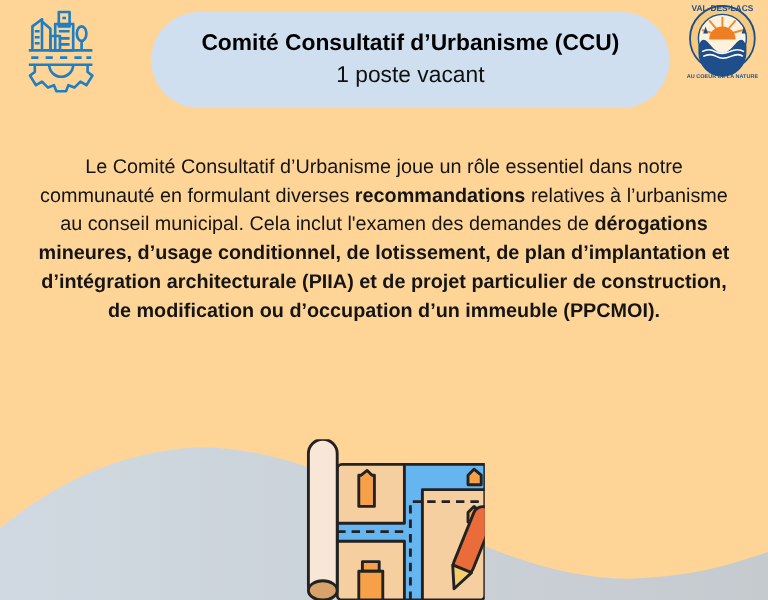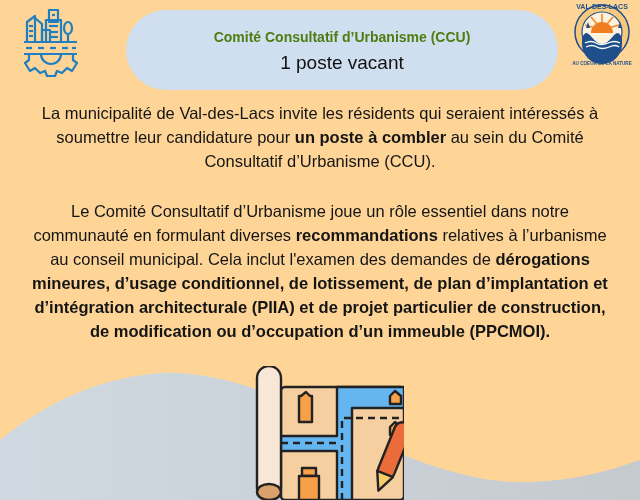--- a/index.html
+++ b/index.html
@@ -10,21 +10,21 @@
       color: #111;
     }
     .bg-wave { position: absolute; left: 0; top: 0; width: 640px; height: 500px; z-index: 0; }
     .city-icon { position: absolute; left: 22px; top: 6px; width: 58px; height: 72px; z-index: 2; }
     .town-logo { position: absolute; left: 564px; top: 0px; width: 76px; height: 68px; z-index: 2; }
     .title-pill {
       position: absolute; left: 126px; top: 10px; width: 432px; height: 80px;
       background: #cfdff0; border-radius: 40px; z-index: 2;
       display: flex; flex-direction: column; align-items: center; justify-content: center;
     }
-    .title-main { font-weight: bold; font-size: 14px; line-height: 26px; color: #4d7c0f; }
+    .title-main { font-weight: bold; font-size: 19px; line-height: 26px; color: #000000; }
     .title-sub { font-size: 19px; line-height: 26px; color: #111; }
     .content { position: absolute; left: 0; top: 101px; width: 640px; z-index: 2; text-align: center; }
     .para { font-size: 16.5px; line-height: 24px; margin: 0 auto; color: #151515; }
     .para1 { width: 600px; }
     .para2 { width: 590px; margin-top: 26px; }
     .para b { font-weight: bold; }
     .illustration { position: absolute; left: 254px; top: 366px; width: 150px; height: 134px; z-index: 2; }
   </style>
 </head>
 <body>
@@ -83,21 +83,20 @@
   <text x="38" y="9" font-size="7" font-weight="bold" text-anchor="middle" fill="#1f4f8a" font-family="Liberation Sans, sans-serif">VAL-DES-LACS</text>
   <text x="38" y="65" font-size="4.6" font-weight="bold" text-anchor="middle" fill="#1f4f8a" font-family="Liberation Sans, sans-serif">AU COEUR DE LA NATURE</text>
 </svg>
 
 <div class="title-pill">
   <div class="title-main">Comité Consultatif d’Urbanisme (CCU)</div>
   <div class="title-sub">1 poste vacant</div>
 </div>
 
 <div class="content">
-  <p class="para para1"><span>La municipalité de Val-des-Lacs invite les résidents qui seraient intéressés à soumettre leur candidature pour </span><b>un poste à combler</b><span> au sein du Comité Consultatif d’Urbanisme (CCU).</span></p>
   <p class="para para2"><span>Le Comité Consultatif d’Urbanisme joue un rôle essentiel dans notre communauté en formulant diverses </span><b>recommandations</b><span> relatives à l’urbanisme au conseil municipal. Cela inclut l'examen des demandes de </span><b>dérogations mineures, d’usage conditionnel, de lotissement, de plan d’implantation et d’intégration architecturale (PIIA) et de projet particulier de construction, de modification ou d’occupation d’un immeuble (PPCMOI).</b></p>
 </div>
 
 <svg class="illustration" viewBox="0 0 150 134" stroke="#222" stroke-width="2.4" stroke-linejoin="round">
   <rect x="27" y="21" width="123" height="113" rx="4" fill="#f6cfa0"></rect>
   <path d="M27,70 H83 V21 H150 V42 H98 V134 H83 V85 H27 Z" fill="#64b5f0"></path>
   <path d="M88,134 V52 H150" fill="none" stroke-dasharray="7,5"></path>
   <path d="M27,77 H83" fill="none" stroke-dasharray="7,5"></path>
   <path d="M52,26 L56,30 H58 V56 H45 V30 H47 Z" fill="#f7a04a"></path>
   <path d="M141,25 L147,30 V38 H136 V30 Z" fill="#f7a04a"></path>

